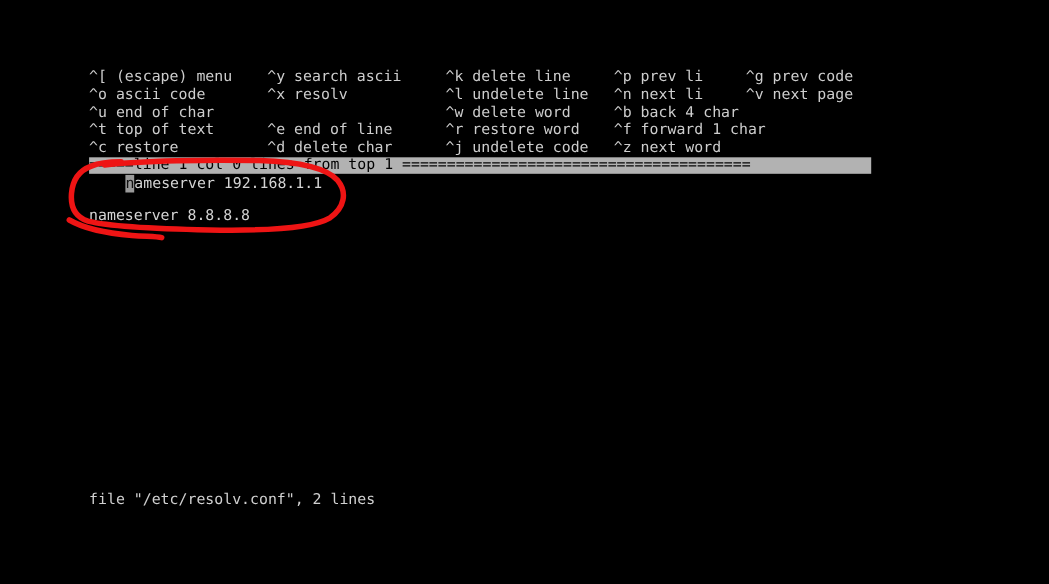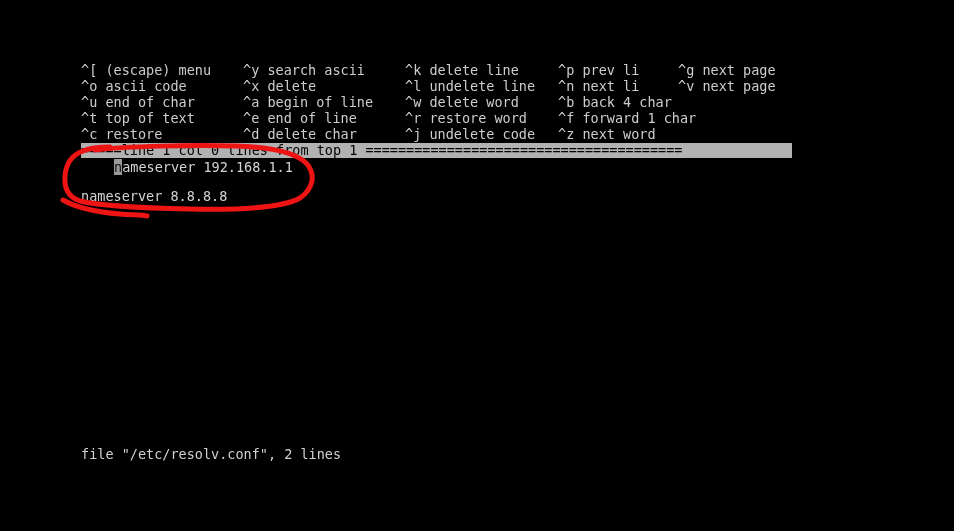--- a/index.html
+++ b/index.html
@@ -104,34 +104,33 @@
 
 <div id="screen">
 
   <div class="help-grid">
 
     <div class="help-line">
       <span class="help-col c0">^[ (escape) menu</span>
       <span class="help-col c1">^y search ascii</span>
       <span class="help-col c2">^k delete line</span>
       <span class="help-col c3">^p prev li</span>
-      <span class="help-col c4">^g next page</span>
+      <span class="help-col c4">^g prev code</span>
     </div>
 
     <div class="help-line">
       <span class="help-col c0">^o ascii code</span>
-      <span class="help-col c1">^x delete</span>
+      <span class="help-col c1">^x resolv</span>
       <span class="help-col c2">^l undelete line</span>
       <span class="help-col c3">^n next li</span>
       <span class="help-col c4">^v next page</span>
     </div>
 
     <div class="help-line">
       <span class="help-col c0">^u end of char</span>
-      <span class="help-col c1">^a begin of line</span>
       <span class="help-col c2">^w delete word</span>
       <span class="help-col c3">^b back 4 char</span>
       <span class="help-col c4"></span>
     </div>
 
     <div class="help-line">
       <span class="help-col c0">^t top of text</span>
       <span class="help-col c1">^e end of line</span>
       <span class="help-col c2">^r restore word</span>
       <span class="help-col c3">^f forward 1 char</span>

